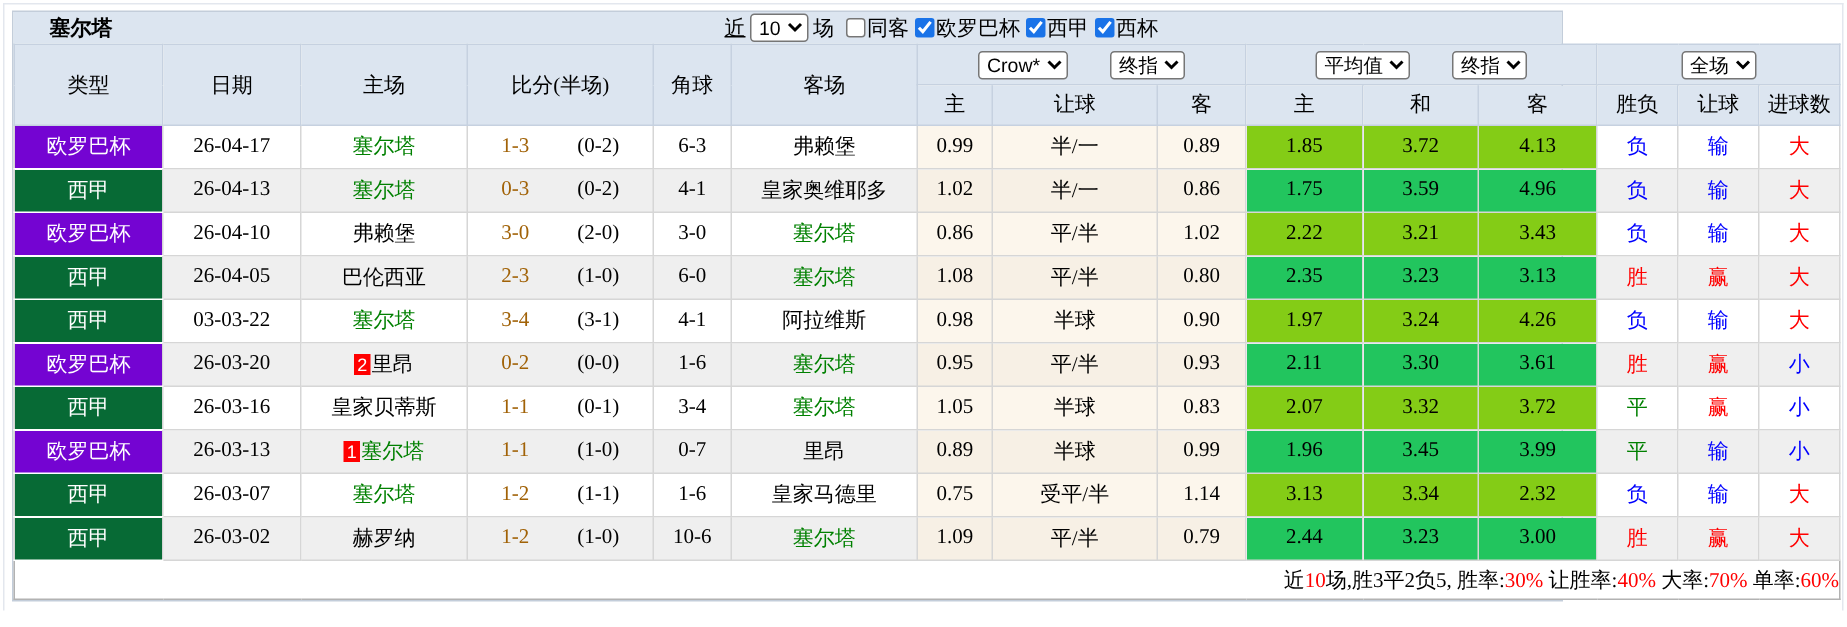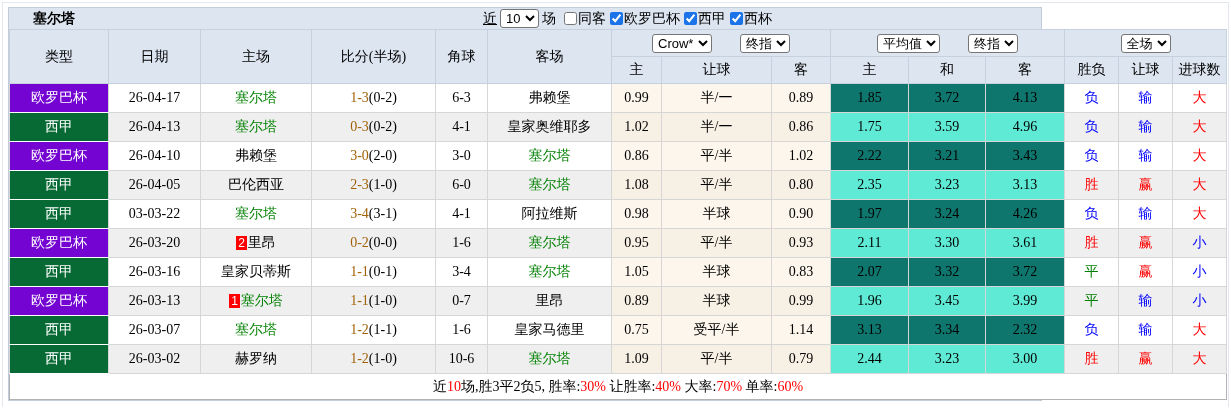--- a/index.html
+++ b/index.html
@@ -46,34 +46,34 @@
     background:#dce5f0; border:1px solid #c6d1e0;
     font-weight:normal; height:27px; font-size:14px;
   }
   thead tr.hrow1 th.grp select { margin:0 14px; }
   tbody td { border:1px solid #d6d6d6; height:29px; background:#fff; }
   tbody tr.even td { background:#efefef; }
   td.league { color:#fff; }
   td.lg-p { background:#7404d2 !important; border-color:#fff #d6d6d6; }
   td.lg-g { background:#076a35 !important; border-color:#fff #d6d6d6; }
   tbody td.asia  { background:#fcf6ec; }
-  tbody td.euro  { background:#0f766e; }
+  tbody td.euro  { background:#84cc16; }
   tbody tr.even td.asia { background:#f7f0e5; }
-  tbody tr.even td.euro { background:#5eead4; }
+  tbody tr.even td.euro { background:#22c55e; }
   .team-green { color:#008000; }
   .score { color:#a16207; }
-  .half  { color:#000; }
+  .half  { color:#000;padding-left:32px; }
   .badge {
     display:inline-block; background:#ff0000; color:#fff;
     font-size:12px; line-height:14px; padding:0 2px; margin-right:1px;
     font-family:"Liberation Sans","DejaVu Sans",sans-serif;
   }
   .r { color:#ff0000; } .b { color:#0000ff; } .g { color:#008000; }
   tfoot td {
-    height:26px; background:#fff; text-align:center;
+    height:26px; background:#fff; text-align:right;
     border:1px solid #b2b2b2; border-top:1px solid #cccccc;
     font-size:14px;
   }
   tfoot span { white-space:pre; }
 </style>
 </head>
 <body>
 
 <div class="outer">
   <div class="panel">

